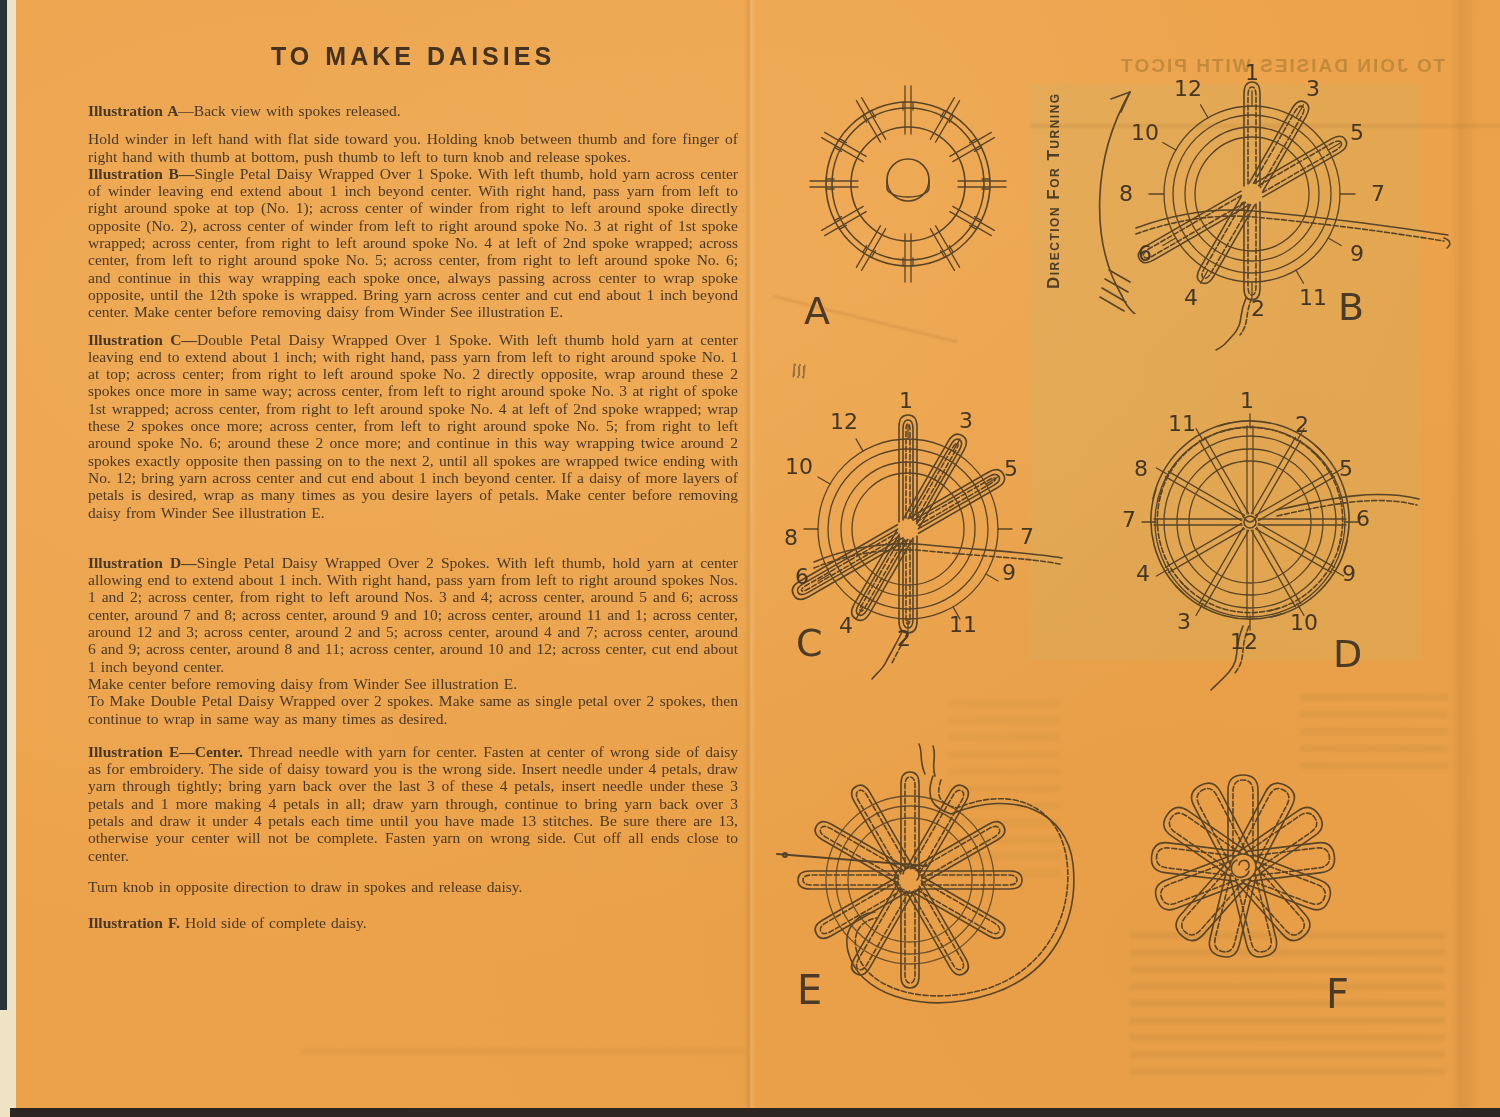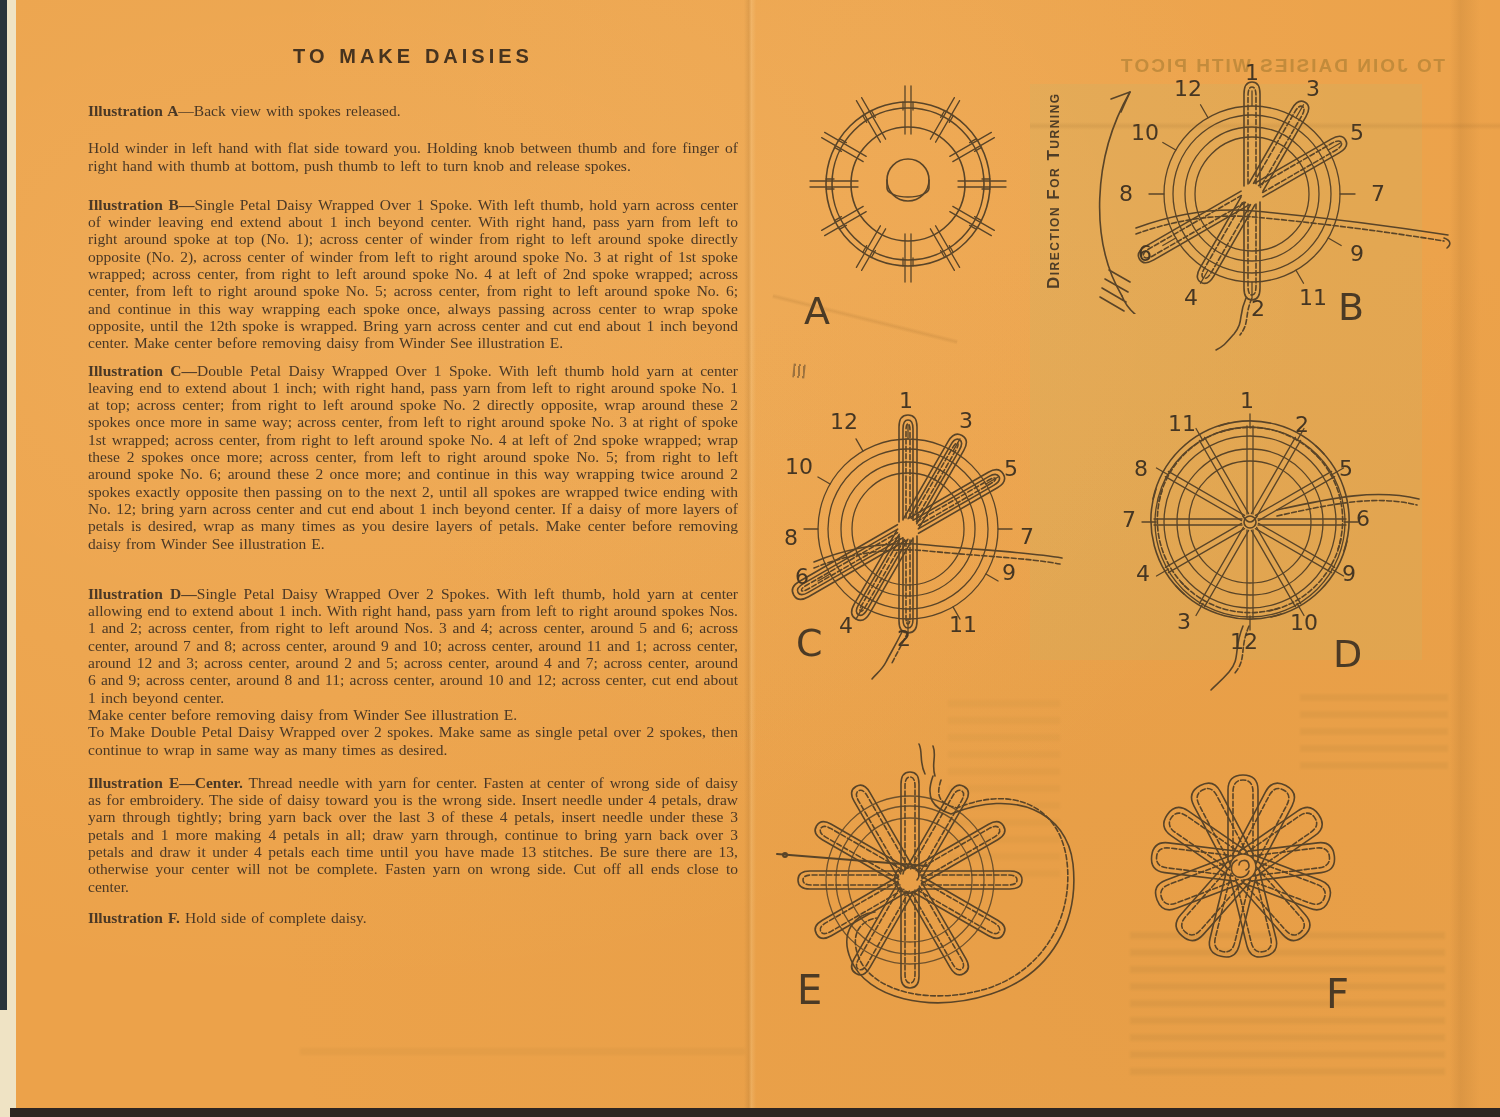--- a/index.html
+++ b/index.html
@@ -34,21 +34,21 @@
     filter:blur(1.3px);}
   .g1{left:1130px;top:932px;width:315px;height:150px;opacity:.55;}
   .g2{left:1300px;top:694px;width:148px;height:78px;opacity:.45;}
   .g3{left:300px;top:1048px;width:445px;height:14px;opacity:.38;}
   .g4{left:948px;top:700px;width:112px;height:185px;opacity:.30;}
   .stray{position:absolute;left:793px;top:364px;width:12px;height:14px;opacity:.55;transform:rotate(6deg);
     background:linear-gradient(90deg,#5a452c 0 2px,transparent 2px 5px,#5a452c 5px 7px,transparent 7px 10px,#5a452c 10px 12px);}
   
   .col{position:absolute;left:88px;top:36px;width:650px;color:#4a3826;
        font-size:15.5px;line-height:17.3px;text-align:justify;word-spacing:1.2px;}
-  .title{font-family:"Liberation Sans",sans-serif;font-weight:700;font-size:20px;line-height:40px;
+  .title{font-family:"Liberation Sans",sans-serif;font-weight:700;font-size:25px;line-height:40px;
          letter-spacing:4px;color:#46331f;text-align:center;margin:0 0 26px 0;}
   .col p{margin:0;}
   .bd{font-weight:bold;}
   .it{}
   
   .dg{position:absolute;}
   .dg svg{display:block;}
   .ink{stroke:#594428;fill:none;stroke-linecap:round;}
   .thin{stroke-width:1.3;}
   .med{stroke-width:1.6;}
@@ -69,32 +69,33 @@
   <div class="tint"></div>
   <div class="ghost-title">TO JOIN DAISIES WITH PICOT</div>
   <div class="ghost-lines g1"></div>
   <div class="ghost-lines g2"></div>
   <div class="ghost-lines g3"></div>
   <div class="ghost-lines g4"></div>
 
   <div class="col">
     <h1 class="title">TO MAKE DAISIES</h1>
 
-    <p style="margin-bottom:20px"><span class="bd">Illustration A</span><span>—Back view with spokes released.</span></p>
-
-    <p style="margin-bottom:22px">Hold winder in left hand with flat side toward you. Holding knob between thumb and fore finger of right hand with thumb at bottom, push thumb to left to turn knob and release spokes.</p>
+    <p style="margin-bottom:11px"><span class="bd">Illustration A</span><span>—Back view with spokes released.</span></p>
+
+    <p style="">Hold winder in left hand with flat side toward you. Holding knob between thumb and fore finger of right hand with thumb at bottom, push thumb to left to turn knob and release spokes.</p>
 
     <p style="margin-bottom:10px"><span class="bd">Illustration B—</span><span class="it">Single Petal Daisy Wrapped Over 1 Spoke.</span><span> With left thumb, hold yarn across center of winder leaving end extend about 1 inch beyond center. With right hand, pass yarn from left to right around spoke at top (No. 1); across center of winder from right to left around spoke directly opposite (No. 2), across center of winder from left to right around spoke No. 3 at right of 1st spoke wrapped; across center, from right to left around spoke No. 4 at left of 2nd spoke wrapped; across center, from left to right around spoke No. 5; across center, from right to left around spoke No. 6; and continue in this way wrapping each spoke once, always passing across center to wrap spoke opposite, until the 12th spoke is wrapped. Bring yarn across center and cut end about 1 inch beyond center. </span><span class="it">Make center before removing daisy from Winder</span><span> See illustration E.</span></p>
 
     <p style="margin-bottom:33px"><span class="bd">Illustration C—</span><span class="it">Double Petal Daisy Wrapped Over 1 Spoke.</span><span> With left thumb hold yarn at center leaving end to extend about 1 inch; with right hand, pass yarn from left to right around spoke No. 1 at top; across center; from right to left around spoke No. 2 directly opposite, wrap around these 2 spokes once more in same way; across center, from left to right around spoke No. 3 at right of spoke 1st wrapped; across center, from right to left around spoke No. 4 at left of 2nd spoke wrapped; wrap these 2 spokes once more; across center, from left to right around spoke No. 5; from right to left around spoke No. 6; around these 2 once more; and continue in this way wrapping twice around 2 spokes exactly opposite then passing on to the next 2, until all spokes are wrapped twice ending with No. 12; bring yarn across center and cut end about 1 inch beyond center. If a daisy of more layers of petals is desired, wrap as many times as you desire layers of petals. </span><span class="it">Make center before removing daisy from Winder</span><span> See illustration E.</span></p>
 
     <p style="margin-bottom:16px"><span class="bd">Illustration D—</span><span class="it">Single Petal Daisy Wrapped Over 2 Spokes.</span><span> With left thumb, hold yarn at center allowing end to extend about 1 inch. With right hand, pass yarn from left to right around spokes Nos. 1 and 2; across center, from right to left around Nos. 3 and 4; across center, around 5 and 6; across center, around 7 and 8; across center, around 9 and 10; across center, around 11 and 1; across center, around 12 and 3; across center, around 2 and 5; across center, around 4 and 7; across center, around 6 and 9; across center, around 8 and 11; across center, around 10 and 12; across center, cut end about 1 inch beyond center.</span><br><span class="it">Make center before removing daisy from Winder</span><span> See illustration E.</span><br><span class="it">To Make Double Petal Daisy Wrapped over 2 spokes.</span><span> Make same as single petal over 2 spokes, then continue to wrap in same way as many times as desired.</span></p>
 
     <p style="margin-bottom:14px"><span class="bd">Illustration E—</span><span class="bd">Center.</span><span> Thread needle with yarn for center. Fasten at center of wrong side of daisy as for embroidery. The side of daisy toward you is the wrong side. Insert needle under 4 petals, draw yarn through tightly; bring yarn back over the last 3 of these 4 petals, insert needle under these 3 petals and 1 more making 4 petals in all; draw yarn through, continue to bring yarn back over 3 petals and draw it under 4 petals each time until you have made 13 stitches. Be sure there are 13, otherwise your center will not be complete. Fasten yarn on wrong side. Cut off all ends close to center.</span></p>
 
+    <p style="margin-bottom:19px">Turn knob in opposite direction to draw in spokes and release daisy.</p>
 
     <p><span class="bd">Illustration F.</span><span> Hold side of complete daisy.</span></p>
   </div>
 
   <div class="dg" style="left:790px;top:76px">
     <svg width="250" height="265" viewBox="0 0 250 265">
       <g class="ink thin">
         <g transform="rotate(0,118,108)">
             <line x1="115" y1="10" x2="115" y2="58"></line>
             <line x1="121" y1="10" x2="121" y2="58"></line>

